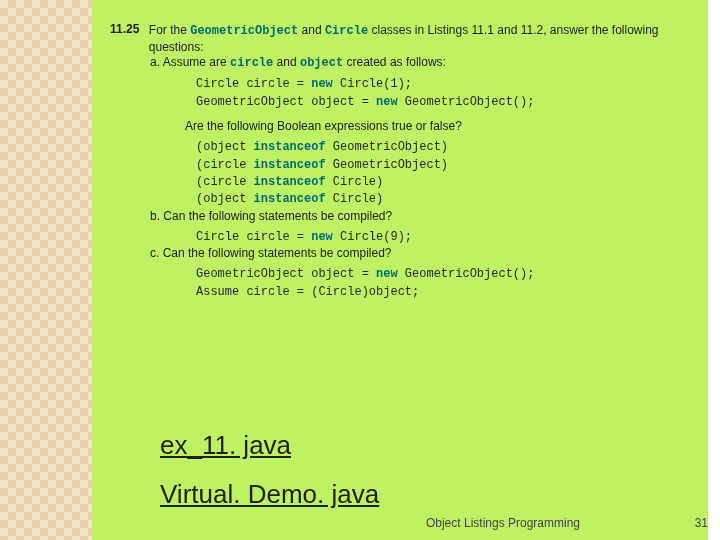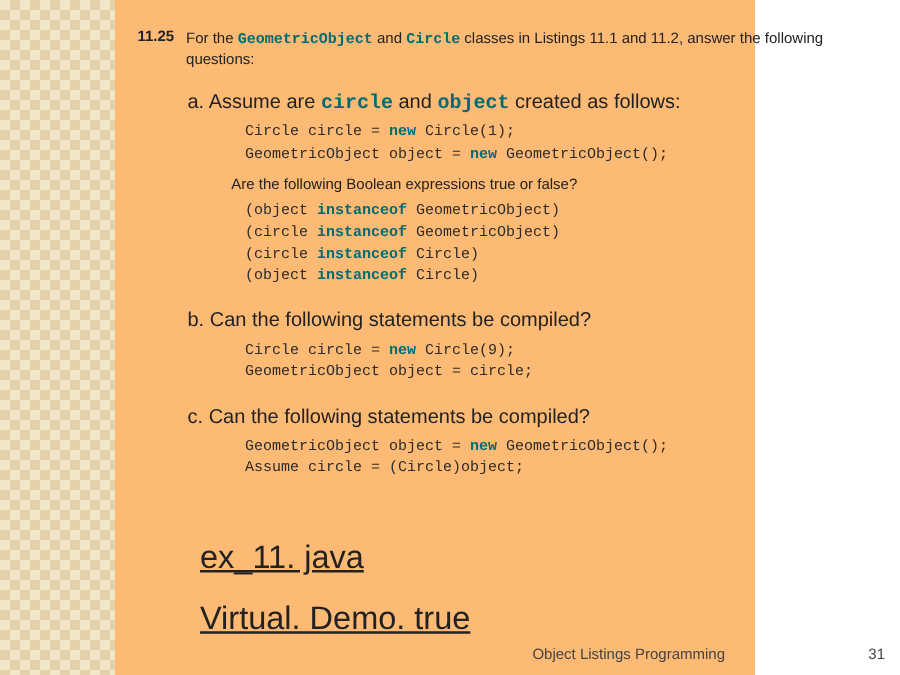--- a/index.html
+++ b/index.html
@@ -1,36 +1,36 @@
 <!DOCTYPE html>
 <html><head>
 <meta charset="utf-8">
 <style>
   * { box-sizing: border-box; margin: 0; padding: 0; }
   html, body { width: 720px; height: 540px; overflow: hidden; font-family: Arial, sans-serif; }
-  .slide { width: 604px; height: 540px; position: relative; background: #fdba74; }
+  .slide { width: 708px; height: 540px; position: relative; background: #bef264; }
   .side-pattern {
     position: absolute; left: 0; top: 0; width: 92px; height: 540px;
     background-color: #f2e6c9;
     background-image:
       linear-gradient(45deg, rgba(200,170,110,0.35) 25%, transparent 25%, transparent 75%, rgba(200,170,110,0.35) 75%),
       linear-gradient(45deg, rgba(200,170,110,0.35) 25%, transparent 25%, transparent 75%, rgba(200,170,110,0.35) 75%);
     background-size: 16px 16px;
     background-position: 0 0, 8px 8px;
   }
   .content {
     position: absolute; left: 110px; top: 22px;
     width: 590px;
     color: #222;
   }
   .ex-header { display: flex; align-items: flex-start; font-size: 12px; }
   .ex-num { font-weight: bold; width: 40px; font-size: 12px; }
   .ex-intro { line-height: 1.35; }
   .kw { color: #016b74; font-weight: bold; font-family: 'Courier New', monospace; }
-  .sub { margin-left: 40px; margin-top: 18px; font-size: 16px; }
+  .sub { margin-left: 40px; margin-top: 0; font-size: 12px; }
   .sub-label { display: inline; }
   .sub-text { display: inline; }
   .code-block { margin-left: 86px; margin-top: 6px; font-family: 'Courier New', monospace; font-size: 12px; line-height: 1.45; color: #2a2a2a; }
   .code-kw { color: #016b74; font-weight: bold; }
   .after-code { margin-left: 75px; margin-top: 8px; font-size: 12px; }
   .links { position: absolute; left: 160px; top: 430px; }
   .link { font-size: 26px; text-decoration: underline; color: #222; margin-bottom: 18px; }
   .footer { position: absolute; bottom: 10px; left: 0; width: 720px; font-size: 12px; color: #444; }
   .footer-text { position: absolute; right: 140px; bottom: 0; }
   .page-num { position: absolute; right: 12px; bottom: 0; text-align: right; }
@@ -66,35 +66,34 @@
       <div><span>(circle </span><span class="code-kw">instanceof</span><span> Circle)</span></div>
       <div><span>(object </span><span class="code-kw">instanceof</span><span> Circle)</span></div>
     </div>
 
     <div class="sub">
       <span class="sub-label">b.</span>
       <span class="sub-text">Can the following statements be compiled?</span>
     </div>
     <div class="code-block">
       <div><span>Circle circle = </span><span class="code-kw">new</span><span> Circle(9);</span></div>
-      <div>GeometricObject object = circle;</div>
     </div>
 
     <div class="sub">
       <span class="sub-label">c.</span>
       <span class="sub-text">Can the following statements be compiled?</span>
     </div>
     <div class="code-block">
       <div><span>GeometricObject object = </span><span class="code-kw">new</span><span> GeometricObject();</span></div>
       <div>Assume circle = (Circle)object;</div>
     </div>
   </div>
 
   <div class="links">
     <div class="link">ex_11. java</div>
-    <div class="link">Virtual. Demo. true</div>
+    <div class="link">Virtual. Demo. java</div>
   </div>
 
   <div class="footer">
     <div class="footer-text">Object Listings Programming</div>
     <div class="page-num">31</div>
   </div>
 </div>
 
 </body></html>

